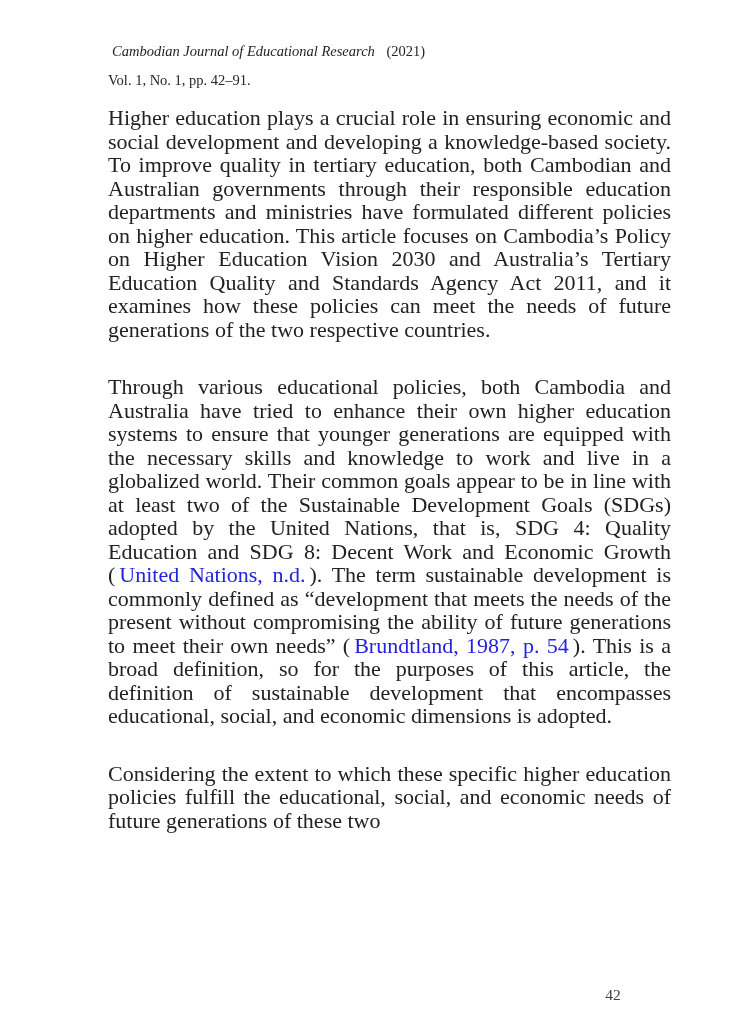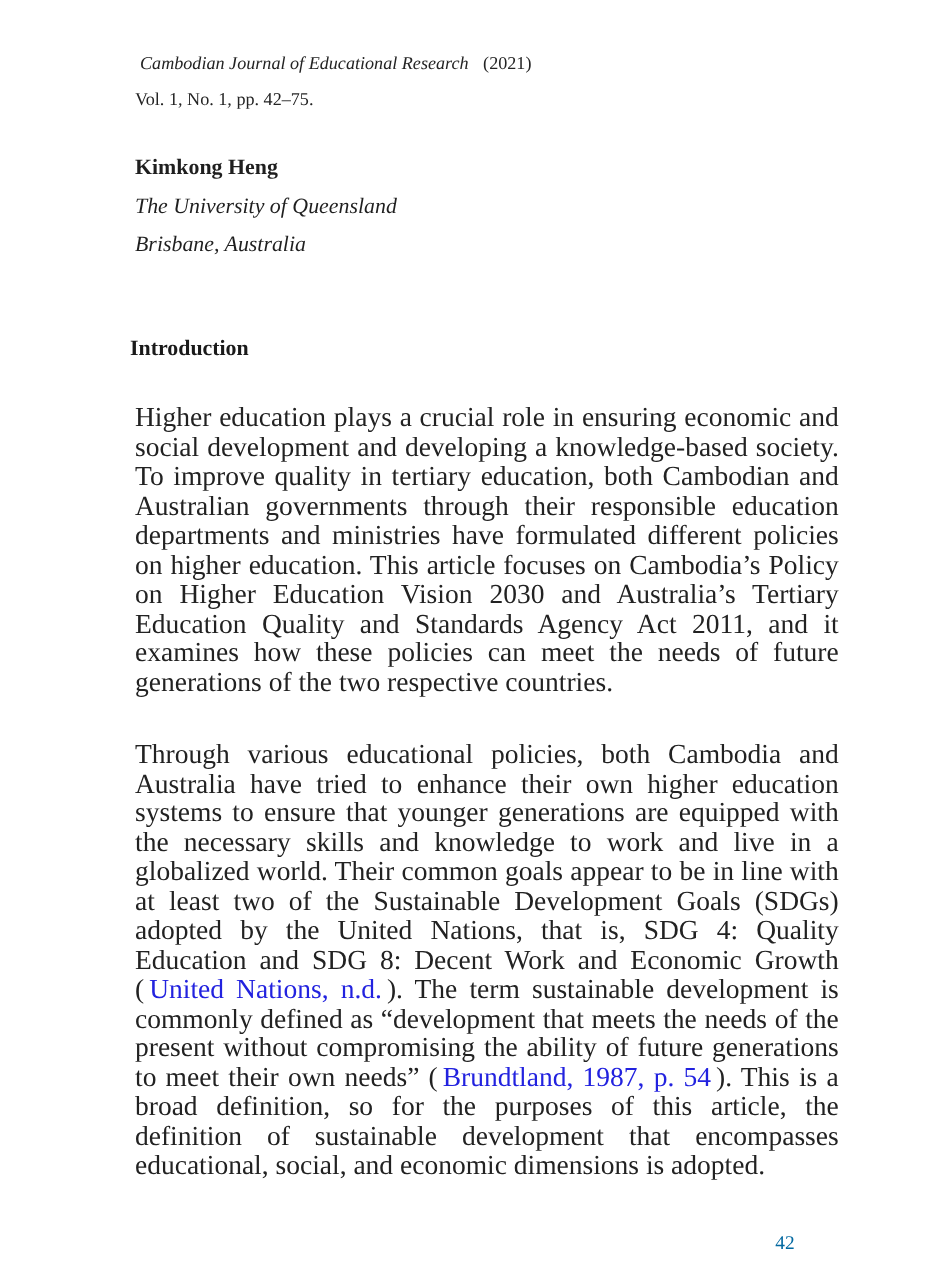--- a/index.html
+++ b/index.html
@@ -63,52 +63,47 @@
     margin: 0 0 26px 0;
     color: #222222;
   }
   .body-text p:last-child { margin-bottom: 0; }
   a.cite-link {
     color: var(--link-color, #2222df);
     cursor: pointer;
   }
   .page-number {
     position: absolute;
-    left: 600px;
+    left: 585px;
     top: 974px;
     width: 40px;
     text-align: center;
     font-size: 15.5px;
-    color: #0369a1;
+    color: #404040;
   }
 </style>
 </head>
 <body>
 
 <div class="page">
   <div class="content">
 
     <header>
       <div class="journal-line">
         <span class="journal-name">Cambodian Journal of Educational Research</span>
         <span>(2021)</span>
       </div>
-      <div class="vol-line">Vol. 1, No. 1, pp. 42–75.</div>
+      <div class="vol-line">Vol. 1, No. 1, pp. 42–91.</div>
     </header>
 
 
-    <div class="author-block">
-      <div class="author-name">Kimkong Heng</div>
-      <div class="italic">The University of Queensland</div>
-      <div class="italic">Brisbane, Australia</div>
-    </div>
 
-    <h2 class="section-heading">Introduction</h2>
 
     <div class="body-text" id="paragraphs">
         <p>Higher education plays a crucial role in ensuring economic and social development and developing a knowledge-based society. To improve quality in tertiary education, both Cambodian and Australian governments through their responsible education departments and ministries have formulated different policies on higher education. This article focuses on Cambodia’s Policy on Higher Education Vision 2030 and Australia’s Tertiary Education Quality and Standards Agency Act 2011, and it examines how these policies can meet the needs of future generations of the two respective countries.</p>
         <p>Through various educational policies, both Cambodia and Australia have tried to enhance their own higher education systems to ensure that younger generations are equipped with the necessary skills and knowledge to work and live in a globalized world. Their common goals appear to be in line with at least two of the Sustainable Development Goals (SDGs) adopted by the United Nations, that is, SDG 4: Quality Education and SDG 8: Decent Work and Economic Growth (<a class="cite-link">United Nations, n.d.</a>). The term sustainable development is commonly defined as “development that meets the needs of the present without compromising the ability of future generations to meet their own needs” (<a class="cite-link">Brundtland, 1987, p. 54</a>). This is a broad definition, so for the purposes of this article, the definition of sustainable development that encompasses educational, social, and economic dimensions is adopted.</p>
+        <p>Considering the extent to which these specific higher education policies fulfill the educational, social, and economic needs of future generations of these two</p>
       </div>
 
   </div>
 
   <div class="page-number">42</div>
 </div>
 
 </body></html>

